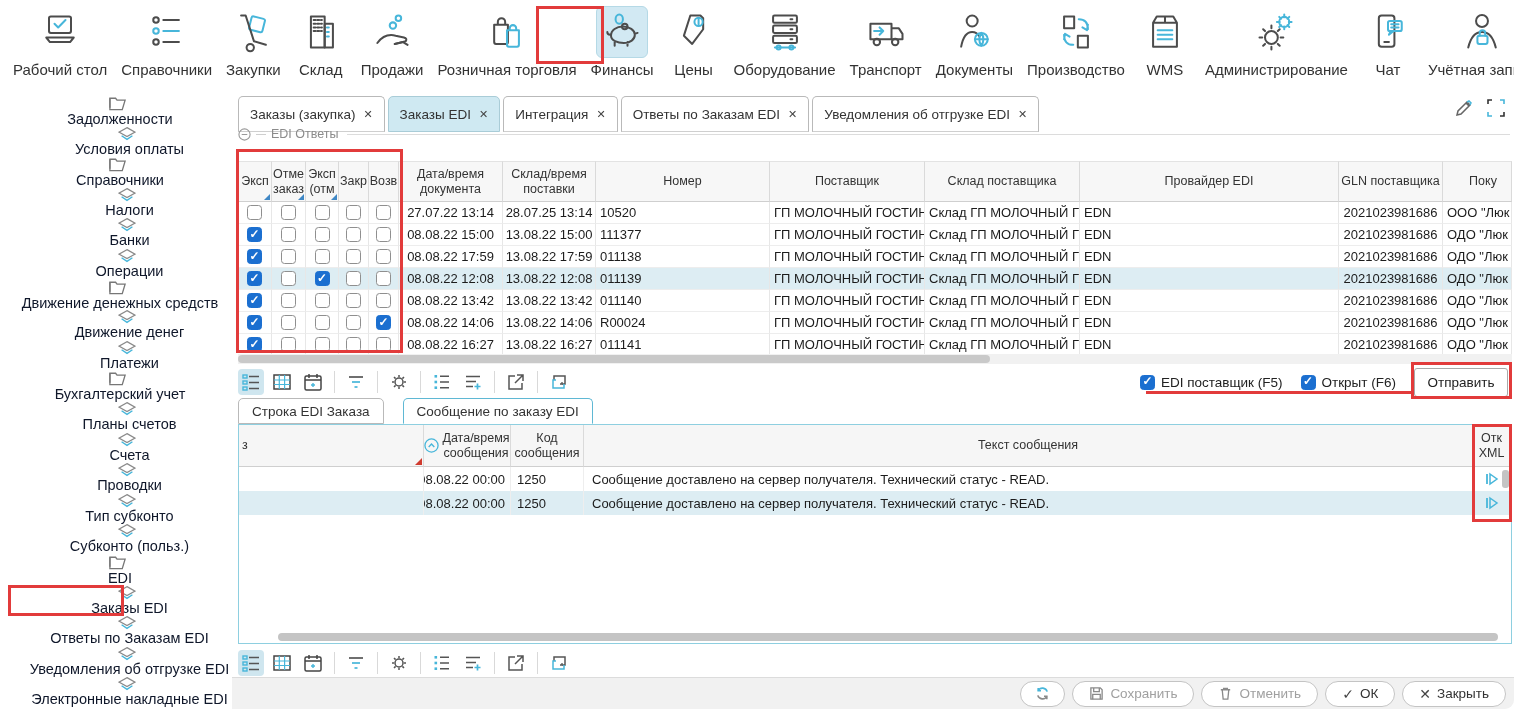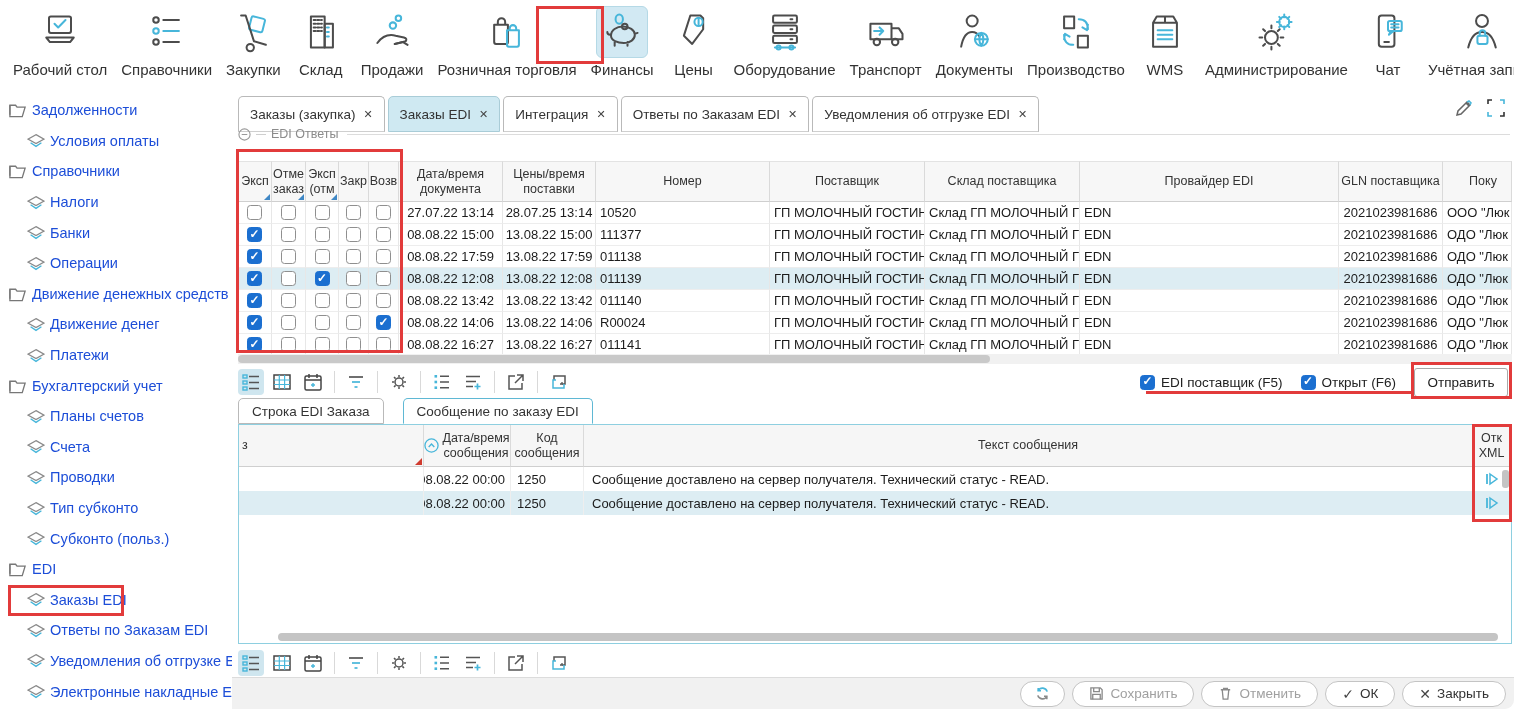--- a/index.html
+++ b/index.html
@@ -12,21 +12,21 @@
   .nav-item { display:flex; flex-direction:column; align-items:center; padding:2px 7px; cursor:pointer; }
   .nav-ico { width:52px; height:52px; display:flex; align-items:center; justify-content:center; border-radius:6px; }
   .nav-item.active .nav-ico { background:#d2e9f3; border:1px solid #b5d9e6; }
   .nav-label { font-size:15px; color:#333; margin-top:3px; white-space:nowrap; }
   .nav-item svg { width:44px; height:44px; }
   .st { stroke:#4c4c4c; stroke-width:2.2; fill:none; stroke-linecap:round; stroke-linejoin:round; }
   .ac { stroke:#47b6da; stroke-width:2.2; fill:none; stroke-linecap:round; stroke-linejoin:round; }
 
   
   .sidebar { position:absolute; left:0; top:90px; width:232px; height:619px; padding-top:5px; overflow:hidden; }
-  .tree-item { height:30.6px; display:flex; align-items:center; font-size:14.5px; color:#1d4ed8; cursor:pointer; padding-left:8px; white-space:nowrap; }
+  .tree-item { height:30.6px; display:flex; align-items:center; font-size:14.5px; color:#0f172a; cursor:pointer; padding-left:8px; white-space:nowrap;flex-direction:column; }
   .tree-item.leaf { padding-left:27px; }
   .tree-item svg { margin-right:5px; flex:0 0 auto; }
 
   
   .main { position:absolute; left:232px; top:90px; width:1282px; height:619px; }
 
   .tabbar { position:absolute; left:6px; top:6px; height:36px; display:flex; }
   .tab { display:flex; align-items:center; border:1px solid #b9b9b9; border-bottom-color:#cfcfcf; border-radius:5px 5px 0 0; background:#fff; padding:0 11px; margin-right:3px; font-size:13.5px; color:#333; cursor:pointer; }
   .tab.active { background:#cfe9f2; border-color:#a9ccd7; }
   .tab .x { margin-left:8px; font-size:11px; color:#444; cursor:pointer; }
@@ -495,21 +495,21 @@
             <span></span>
           </div>
         <div class="ohc">
             <span>Возв</span>
             <span></span>
           </div>
         <div class="ohc">
             <span>Дата/время документа</span>
           </div>
         <div class="ohc">
-            <span>Цены/время поставки</span>
+            <span>Склад/время поставки</span>
           </div>
         <div class="ohc">
             <span>Номер</span>
           </div>
         <div class="ohc">
             <span>Поставщик</span>
           </div>
         <div class="ohc">
             <span>Склад поставщика</span>
           </div>

